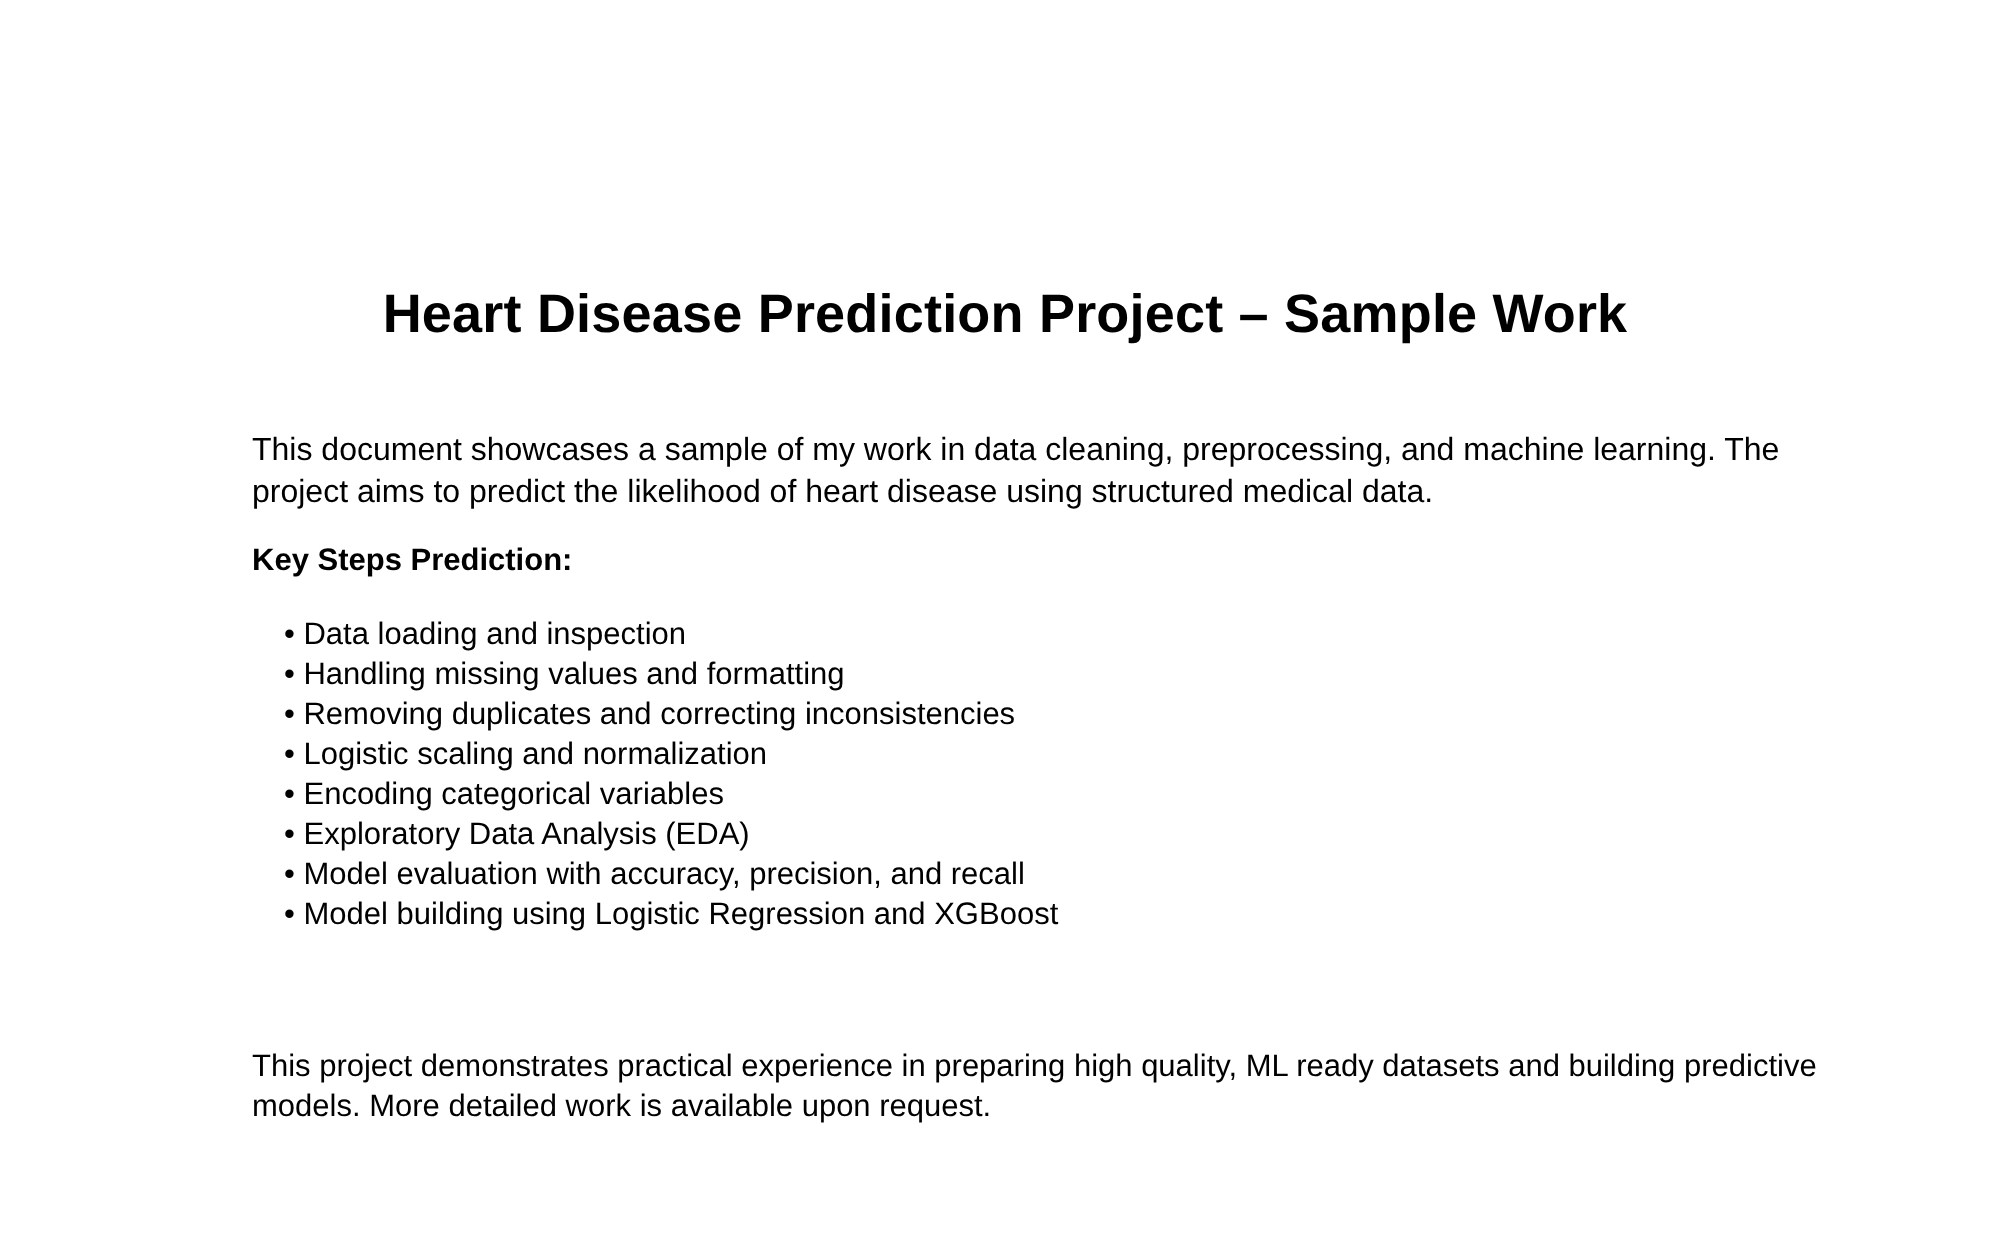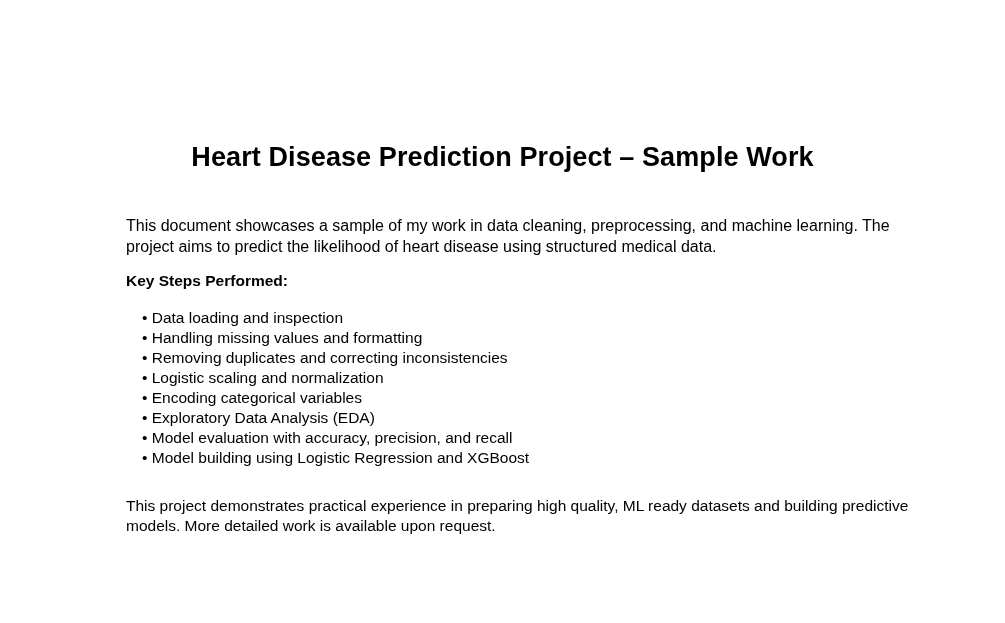--- a/index.html
+++ b/index.html
@@ -54,36 +54,36 @@
     list-style: none;
     margin: 16px;
     padding: 0;
   }
   .bullet-list li {
     font-size: 15.5px;
     line-height: 20px;
     white-space: nowrap;
   }
   .closing {
-    top: 480px;
+    top: 508px;
     font-size: 15.5px;
     line-height: 20.5px;
   }
 </style>
 </head>
 <body>
 
 <div class="page">
 
   <h1 class="doc-title">Heart Disease Prediction Project – Sample Work</h1>
 
   <p class="body-block intro">This document showcases a sample of my work in data cleaning, preprocessing, and machine learning. The project aims to predict the likelihood of heart disease using structured medical data.</p>
 
   <div class="body-block section">
-    <p class="section-heading">Key Steps Performed:</p>
+    <p class="section-heading">Key Steps Prediction:</p>
     <ul class="bullet-list">
       <li>• Data loading and inspection</li>
       <li>• Handling missing values and formatting</li>
       <li>• Removing duplicates and correcting inconsistencies</li>
       <li>• Logistic scaling and normalization</li>
       <li>• Encoding categorical variables</li>
       <li>• Exploratory Data Analysis (EDA)</li>
       <li>• Model evaluation with accuracy, precision, and recall</li>
       <li>• Model building using Logistic Regression and XGBoost</li>
     </ul>

